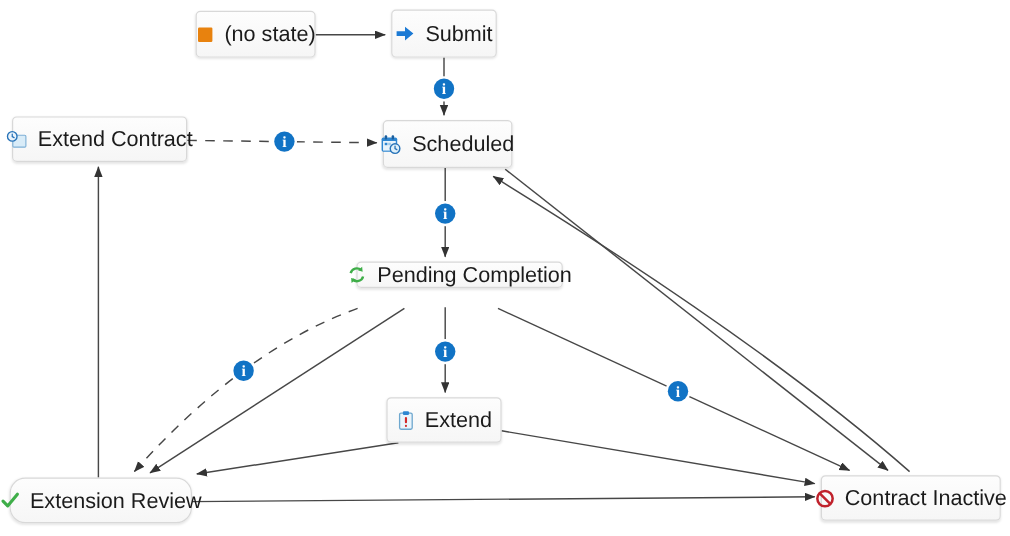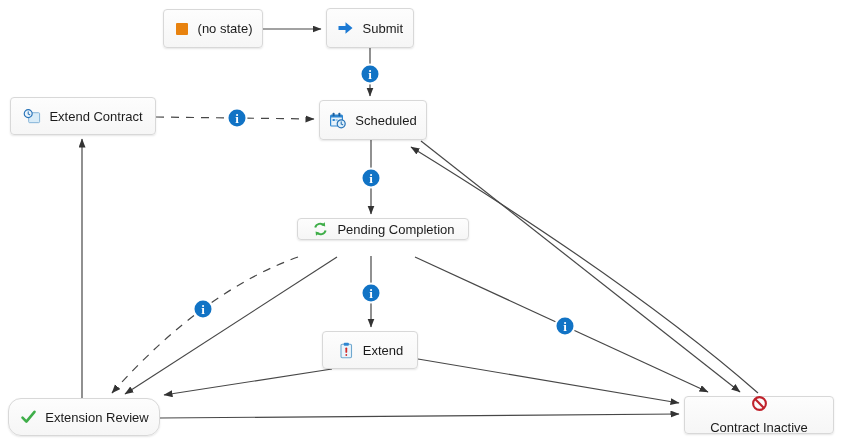--- a/index.html
+++ b/index.html
@@ -19,21 +19,21 @@
     display:flex;align-items:center;justify-content:center;
     gap:8px;
     background:linear-gradient(#fdfdfd,#f6f6f6);
     border:1px solid #d8d8d8;
     border-radius:4px;
     box-shadow:0 1px 2px rgba(0,0,0,0.10);
     padding:0 10px;
     cursor:pointer;
   }
   .node-label{
-    font-size:13px;
+    font-size:18px;
     color:#1b1b1b;
     white-space:nowrap;
   }
   .node-icon{display:inline-flex;width:18px;height:17px;align-items:center;justify-content:center;}
   .node-icon svg{display:block;}
   .info-glyph{
     font-family:"Liberation Serif", serif;
     font-weight:bold;
   }
 </style>
@@ -161,21 +161,21 @@
     <span class="node-label">Extend</span>
   </div>
       <div class="node" style="left: 8px; top: 398px; width: 152px; height: 38px; border-radius: 13px;">
     <span class="node-icon">
           <svg width="17" height="16" viewBox="0 0 17 16">
        <path d="M2.5,8.6 L6.4,12.6 L14.5,2.8" fill="none" stroke="#3fae49" stroke-width="2.6" stroke-linecap="round" stroke-linejoin="round"></path>
      </svg>
         </span>
     <span class="node-label">Extension Review</span>
   </div>
-      <div class="node" style="left: 684px; top: 396px; width: 150px; height: 38px; flex-direction: column;">
+      <div class="node" style="left: 684px; top: 396px; width: 150px; height: 38px;">
     <span class="node-icon">
           <svg width="17" height="17" viewBox="0 0 17 17">
        <circle cx="8.5" cy="8.5" r="6.4" fill="none" stroke="#c0222c" stroke-width="2.1"></circle>
        <line x1="4.1" y1="4.1" x2="12.9" y2="12.9" stroke="#c0222c" stroke-width="2.1"></line>
      </svg>
         </span>
     <span class="node-label">Contract Inactive</span>
   </div>
     </div>
 </div>

